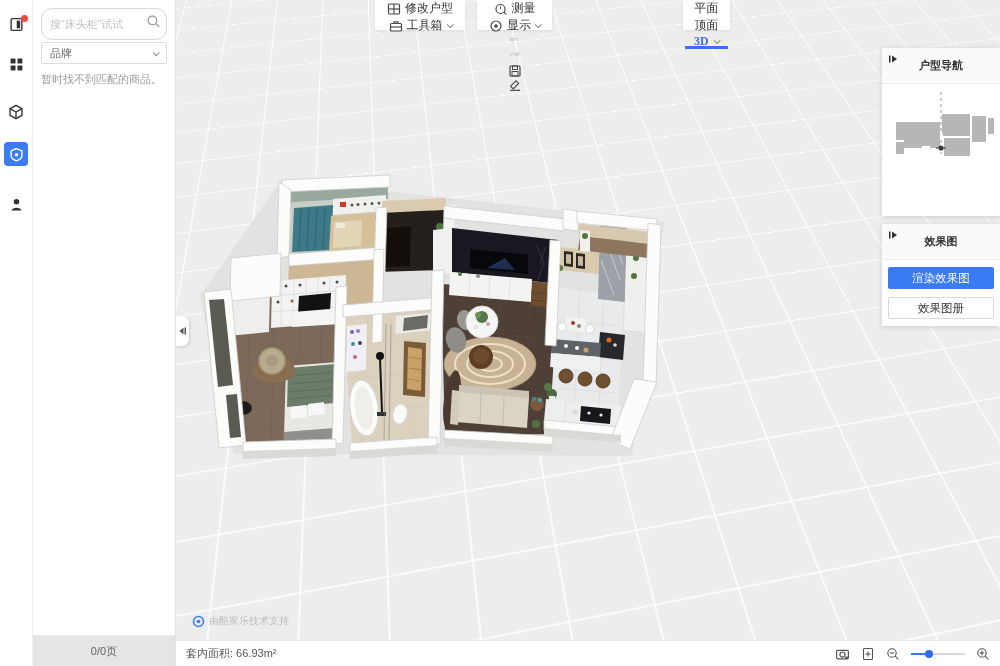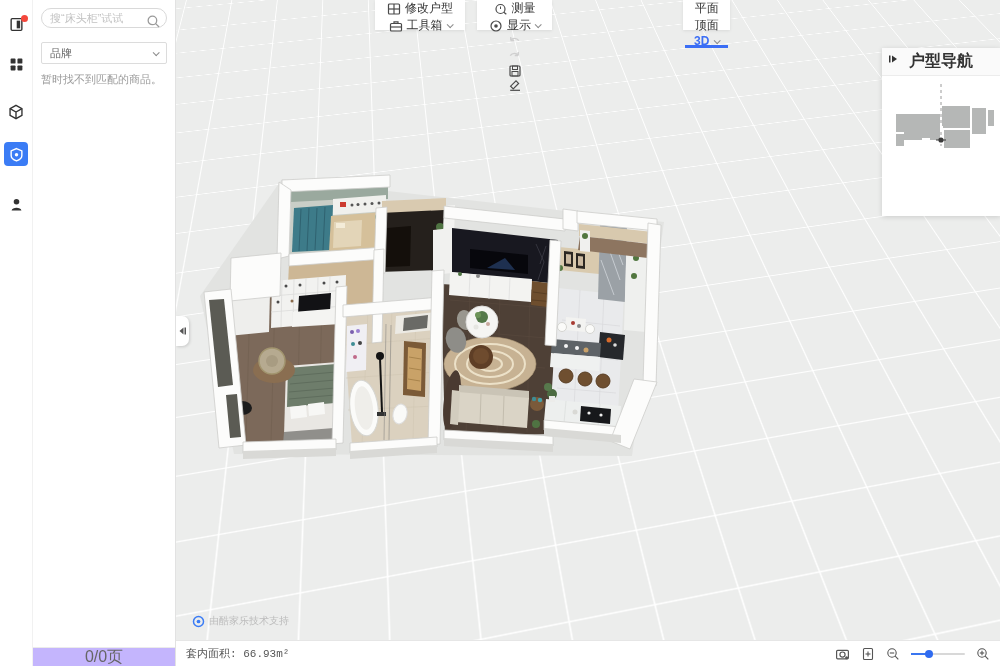--- a/index.html
+++ b/index.html
@@ -7,64 +7,64 @@
   #app { position:relative; width:1000px; height:666px; overflow:hidden; }
 
   
   .iconbar { position:absolute; left:0; top:0; bottom:0; width:32px; background:#fff; z-index:30; }
   .ibar-item { position:absolute; left:0; width:32px; height:32px; display:flex; align-items:center; justify-content:center; cursor:pointer; }
   .ibar-active { position:absolute; left:4px; width:24px; height:24px; background:#3b7cf5; border-radius:4px; display:flex; align-items:center; justify-content:center; cursor:pointer; }
   .badge-dot { position:absolute; width:7px; height:7px; border-radius:50%; background:#f4473c; left:21px; top:7px; }
 
   
   .sidepanel { position:absolute; left:32px; top:0; bottom:0; width:144px; background:#fff; border-right:1px solid #e2e2e2; border-left:1px solid #f1f1f1; z-index:25; }
-  .searchbox { position:absolute; left:8px; right:8px; top:8px; height:20px; border:1px solid #d9d9d9; border-radius:11px; background:#fff; }
+  .searchbox { position:absolute; left:8px; right:8px; top:8px; height:32px; border:1px solid #d9d9d9; border-radius:11px; background:#fff; }
   .searchbox input { position:absolute; inset:0; border:0; outline:none; padding:0 22px 0 8px; font-size:11px; color:#333; background:transparent; font-family:inherit; }
   .searchbox input::placeholder { color:#c2c2c2; }
   .search-ic { position:absolute; right:5px; top:5px; }
   .brandsel { position:absolute; left:8px; right:8px; top:42px; height:22px; border:1px solid #dcdcdc; border-radius:2px; display:flex; align-items:center; padding:0 8px; font-size:11px; color:#666; cursor:pointer; background:#fff;gap:8px; }
   .brandsel .chev { margin-left:auto; }
   .empty-text { position:absolute; left:8px; top:72px; font-size:11px; color:#9b9b9b;font-family:Liberation Serif, serif; }
-  .pagination { position:absolute; left:0; right:0; bottom:0; height:19px; border-top:1px solid #ebebeb; background:#c4b5fd; display:flex; align-items:center; justify-content:center; font-size:16px; color:#666; }
+  .pagination { position:absolute; left:0; right:0; bottom:0; height:31px; border-top:1px solid #ebebeb; background:#e5e5e5; display:flex; align-items:center; justify-content:center; font-size:11px; color:#666; }
 
   
   .canvas { position:absolute; left:176px; top:0; right:0; bottom:26px; background:#ecedec; overflow:hidden; }
   .gridplane { position:absolute; left:-45%; top:-60%; width:200%; height:240%;
     background-image:
       repeating-linear-gradient(0deg, rgba(255,255,255,.95) 0 1px, transparent 1px 52px),
       repeating-linear-gradient(90deg, rgba(255,255,255,.95) 0 1px, transparent 1px 52px);
     transform:perspective(1100px) rotateX(56deg) rotateZ(-12deg);
     transform-origin:50% 32%; }
   .scene { position:absolute; inset:0; width:824px; height:640px; }
 
   
   .tb { position:absolute; top:0; height:30px; background:#fff; display:flex; align-items:center; box-shadow:0 1px 3px rgba(0,0,0,.08); z-index:20; padding:0 4px;flex-direction:column; }
   .tbtn { display:flex; align-items:center; gap:4px; padding:0 8px; height:30px; font-size:12px; color:#333; cursor:pointer; white-space:nowrap; }
   .vsep { width:1px; height:14px; background:#e7e7e7; }
   .chev { width:5px; height:5px; border-right:1.2px solid #8c8c8c; border-bottom:1.2px solid #8c8c8c; transform:rotate(45deg) translateY(-1px); display:inline-block; }
   .icbtn { width:26px; height:30px; display:flex; align-items:center; justify-content:center; cursor:pointer; }
   .viewtab { position:relative; height:30px; display:flex; align-items:center; padding:0 11px; font-size:12px; color:#333; cursor:pointer; gap:5px; }
-  .viewtab.active { color:#3b6ef5; font-weight:bold; }
+  .viewtab.active { color:#3b6ef5; font-weight:bold;font-family:Liberation Serif, serif; }
   .viewtab.active::after { content:""; position:absolute; left:2px; right:2px; bottom:0; height:3px; background:#3b6ef5; }
 
   
   .rpanel { position:absolute; right:0; width:118px; background:#fff; box-shadow:0 1px 5px rgba(0,0,0,.14); z-index:20; }
-  .rhead { position:relative; height:28px; background:#fafafa; border-bottom:1px solid #ececec; display:flex; align-items:center; justify-content:center; font-size:16px; font-weight:bold; color:#333; }
+  .rhead { position:relative; height:36px; background:#fafafa; border-bottom:1px solid #ececec; display:flex; align-items:center; justify-content:center; font-size:11px; font-weight:bold; color:#333; }
   .rcollapse { position:absolute; left:6px; top:6px; cursor:pointer; }
   .rbody { padding:7px 6px; }
   .btn-blue { width:100%; height:22px; background:#3a7bf4; color:#fff; font-size:11.5px; border:0; border-radius:2px; cursor:pointer; display:block; font-family:inherit; }
   .btn-white { width:100%; height:22px; background:#fff; color:#333; font-size:11.5px; border:1px solid #d9d9d9; border-radius:2px; cursor:pointer; display:block; margin-top:8px; font-family:inherit; }
 
   .collapse-tab { position:absolute; left:0; top:316px; width:13px; height:30px; background:#fff; border-radius:0 7px 7px 0; box-shadow:1px 1px 3px rgba(0,0,0,.15); display:flex; align-items:center; justify-content:center; cursor:pointer; z-index:20; }
 
   .watermark { position:absolute; left:16px; bottom:12px; display:flex; align-items:center; gap:4px; z-index:15; }
   .watermark span { font-size:10px; color:#bcbcbc; }
 
   
-  .bottombar { position:absolute; left:176px; right:0; bottom:0; height:26px; background:#fff; border-top:1px solid #e6e6e6; display:flex; align-items:center; justify-content:space-between; padding:0 10px; z-index:30;font-family:Liberation Mono, monospace; }
+  .bottombar { position:absolute; left:176px; right:0; bottom:0; height:26px; background:#fff; border-top:1px solid #e6e6e6; display:flex; align-items:center; justify-content:space-between; padding:0 10px; z-index:30; }
   .area-label { font-size:11px; color:#555; }
   .zoomctrls { display:flex; align-items:center; gap:11px; }
   .slider { position:relative; width:54px; height:14px; cursor:pointer; }
   .slider .track { position:absolute; top:6px; left:0; right:0; height:2px; background:#d8d8d8; border-radius:1px; }
   .slider .fill { position:absolute; top:6px; left:0; width:17px; height:2px; background:#3a76f0; }
   .slider .knob { position:absolute; top:3px; left:14px; width:8px; height:8px; border-radius:50%; background:#2f6bf0; }
 </style>
 </head>
 <body>
 
@@ -513,20 +513,33 @@
           <rect x="106" y="34" width="6" height="16"></rect>
           <rect x="62" y="54" width="26" height="18"></rect>
         </g>
         <rect x="40" y="62" width="8" height="3" fill="#fff"></rect>
         <rect x="58" y="50" width="3" height="6" fill="#fff"></rect>
         <circle cx="59" cy="64" r="2.6" fill="#3a3a3a"></circle>
         <line x1="54" y1="64" x2="64" y2="64" stroke="#3a3a3a" stroke-width="1"></line>
       </svg>
     </div>
 
+    <div class="rpanel" style="top:224px;">
+      <div class="rhead">
+        <svg class="rcollapse" width="10" height="10" viewBox="0 0 10 10">
+            <rect x="1" y="1.5" width="1.5" height="7" fill="#333"></rect>
+            <polygon points="4,1.5 9,5 4,8.5" fill="#333"></polygon>
+          </svg>
+        <span>效果图</span>
+      </div>
+      <div class="rbody">
+        <button class="btn-blue">渲染效果图</button>
+        <button class="btn-white">效果图册</button>
+      </div>
+    </div>
 
     <div class="collapse-tab">
       <svg width="9" height="10" viewBox="0 0 9 10">
           <polygon points="5.5,1.5 1.5,5 5.5,8.5" fill="#555"></polygon>
           <rect x="6.5" y="1.5" width="1.5" height="7" fill="#555"></rect>
         </svg>
     </div>
 
     <div class="watermark">
       <svg width="13" height="13" viewBox="0 0 14 14">

